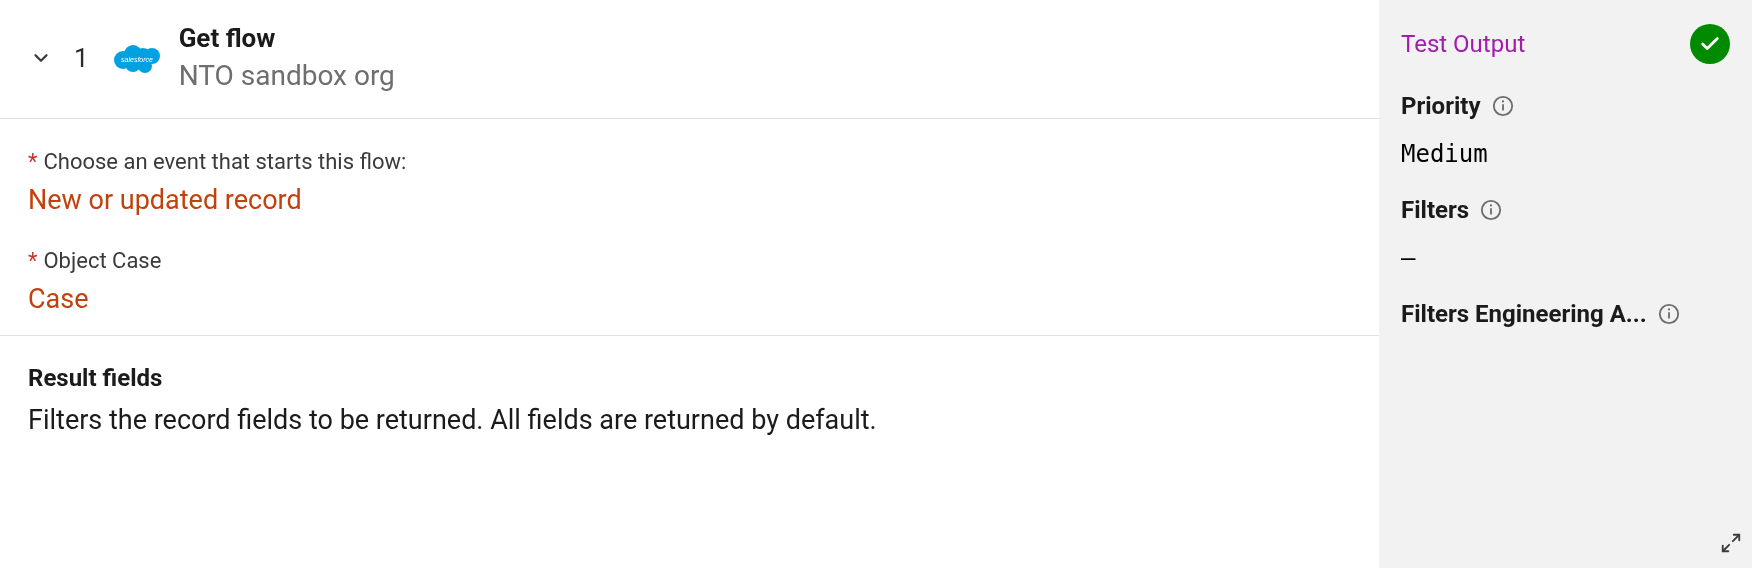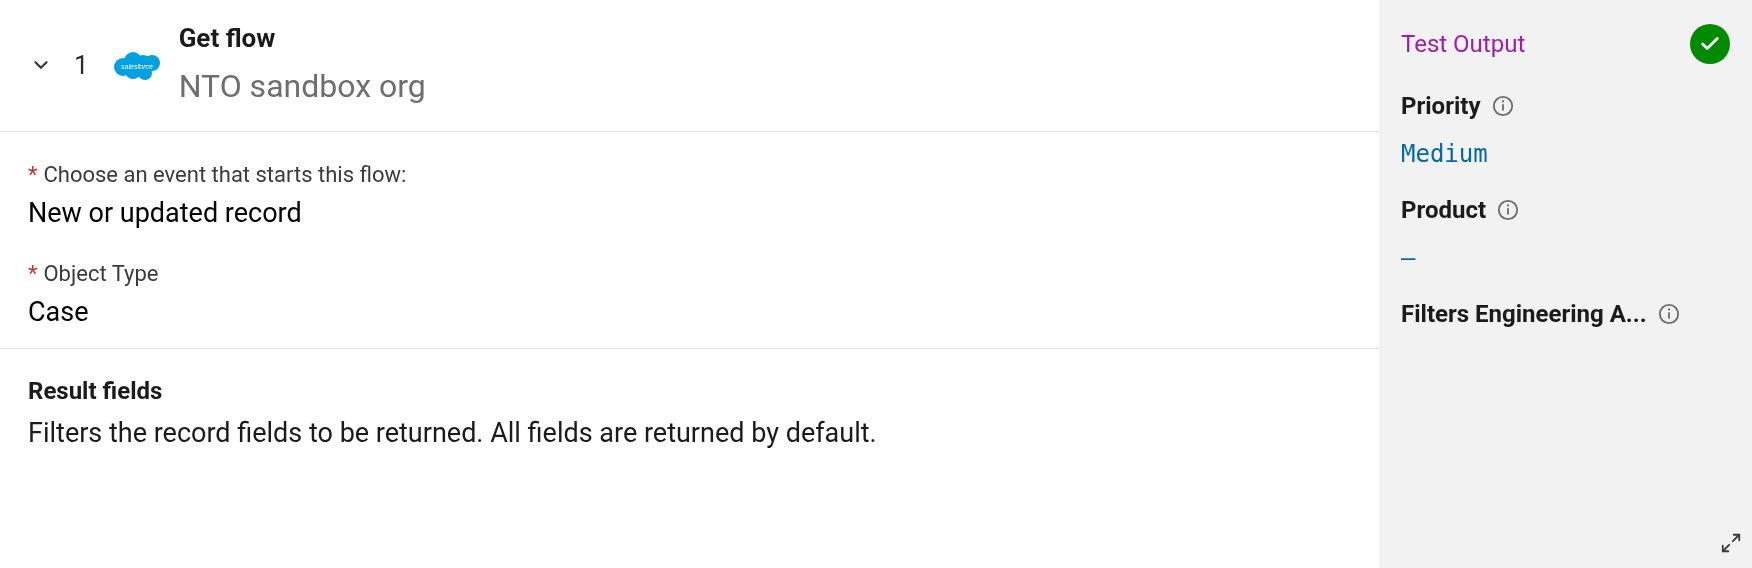--- a/index.html
+++ b/index.html
@@ -52,41 +52,41 @@
       display: flex;
       flex-direction: column;
       line-height: 1.3;
     }
     .title-main {
       font-size: 26px;
       font-weight: 700;
       color: #1b1b1b;
     }
     .title-sub {
-      font-size: 32px;
+      font-size: 28px;
       color: #6e6e6e;
-      margin-top: 10px;
+      margin-top: 2px;
     }
     .config-section {
       padding: 30px 28px 20px 28px;
       display: flex;
       flex-direction: column;
       gap: 32px;
       border-bottom: 1px solid #e0e0e0;
       justify-content: space-between;
     }
     .field-block { display: flex; flex-direction: column; gap: 10px; }
     .field-label {
       font-size: 22px;
       color: #3b3b3b;
     }
     .required-star { color: #c23934; margin-right: 6px; }
     .field-value {
       font-size: 27px;
-      color: #000000;
+      color: #c2410c;
     }
     .result-section {
       padding: 28px 28px 0 28px;
       display: flex;
       flex-direction: column;
       gap: 12px;
       justify-content: center;
     }
     .result-heading {
       font-size: 24px;
@@ -148,21 +148,21 @@
       width: 24px;
       height: 24px;
       display: inline-flex;
       align-items: center;
       justify-content: center;
       flex-shrink: 0;
     }
     .output-value {
       font-family: ui-monospace, SFMono-Regular, "SF Mono", Menlo, Consolas, monospace;
       font-size: 24px;
-      color: #0369a1;
+      color: #000000;
     }
     .expand-corner {
       position: absolute;
       bottom: 10px;
       right: 10px;
       cursor: pointer;
       color: #3b3b3b;
     }
   </style>
 </head>
@@ -195,21 +195,21 @@
         <span class="title-sub">NTO sandbox org</span>
       </div>
     </div>
 
     <div class="config-section">
       <div class="field-block">
         <span class="field-label"><span class="required-star">*</span><span>Choose an event that starts this flow:</span></span>
         <span class="field-value">New or updated record</span>
       </div>
       <div class="field-block">
-        <span class="field-label"><span class="required-star">*</span><span>Object Type</span></span>
+        <span class="field-label"><span class="required-star">*</span><span>Object Case</span></span>
         <span class="field-value">Case</span>
       </div>
     </div>
 
     <div class="result-section">
       <span class="result-heading">Result fields</span>
       <span class="result-desc">Filters the record fields to be returned. All fields are returned by default.</span>
     </div>
   </div>
 
@@ -232,21 +232,21 @@
               <line x1="12" y1="10" x2="12" y2="17"></line>
               <circle cx="12" cy="7" r="1.2" fill="#6e6e6e" stroke="none"></circle>
             </svg>
         </span>
       </div>
       <span class="output-value">Medium</span>
     </div>
 
     <div class="output-block">
       <div class="output-label-row">
-        <span class="output-label">Product</span>
+        <span class="output-label">Filters</span>
         <span class="info-circle">
           <svg width="22" height="22" viewBox="0 0 24 24" fill="none" stroke="#6e6e6e" stroke-width="2">
               <circle cx="12" cy="12" r="10"></circle>
               <line x1="12" y1="10" x2="12" y2="17"></line>
               <circle cx="12" cy="7" r="1.2" fill="#6e6e6e" stroke="none"></circle>
             </svg>
         </span>
       </div>
       <span class="output-value">–</span>
     </div>

